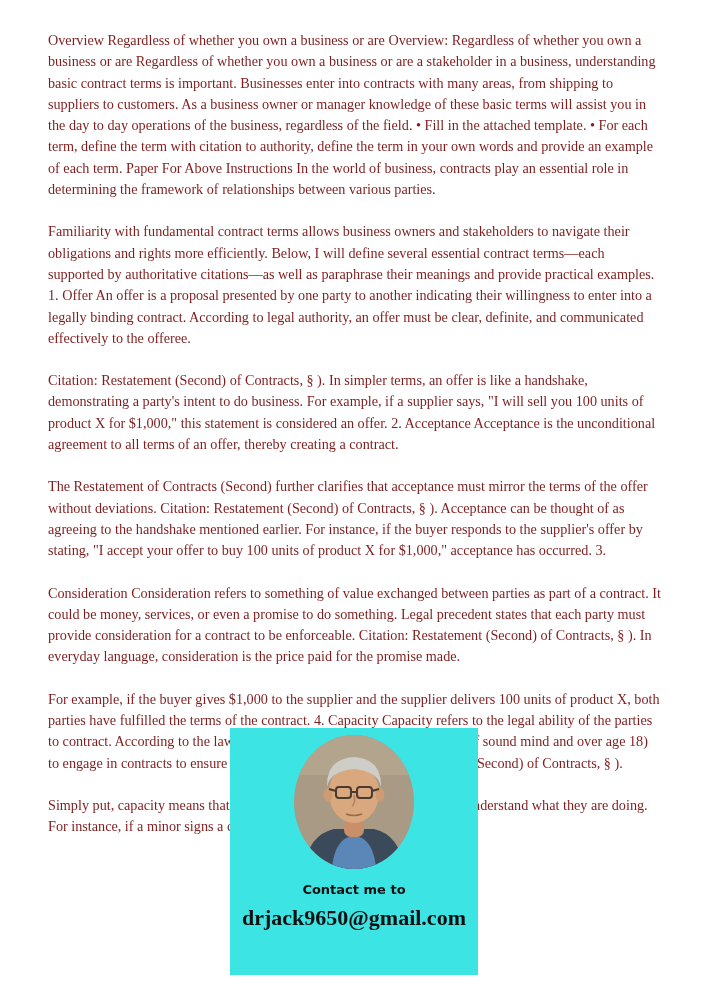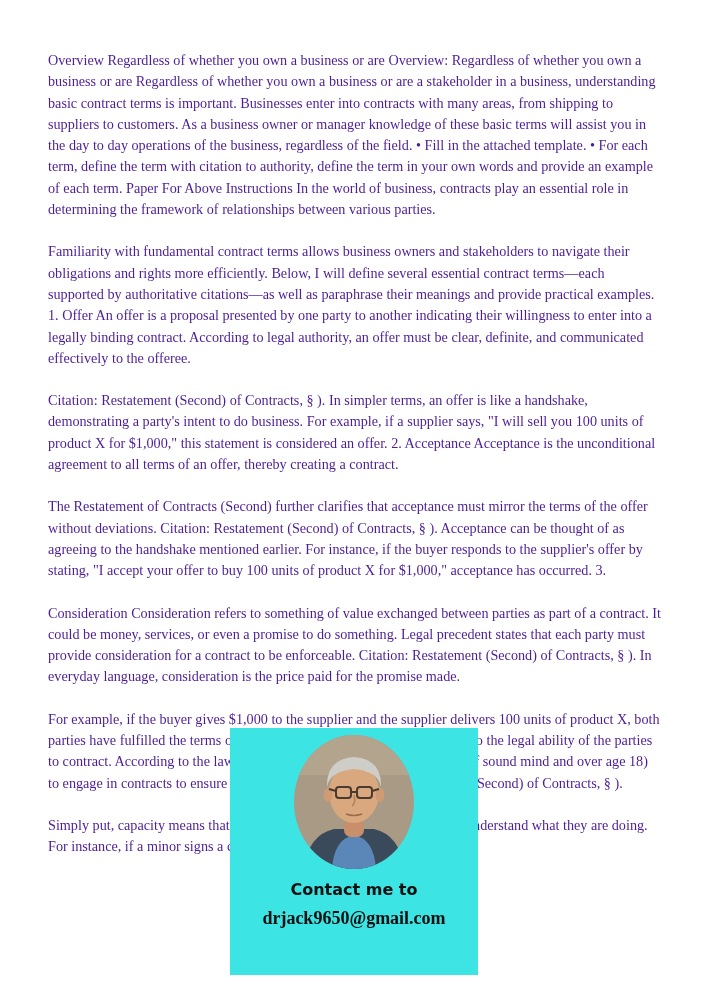--- a/index.html
+++ b/index.html
@@ -13,25 +13,24 @@
     height: 1000px;
     background: #ffffff;
     overflow: hidden;
     font-family: "Liberation Serif", serif;
   }
   .content {
     position: absolute;
     left: 48px;
     top: 30px;
     width: 614px;
-    color: #4c1d95;
+    color: #7f1d1d;
     font-size: 14.2px;
     line-height: 21.3px;
     text-align: left;
-    margin-top: 20px;
   }
   .content p {
     margin: 0 0 21px 0;
   }
   .ad-overlay {
     position: absolute;
     left: 230px;
     top: 728px;
     width: 248px;
     height: 247px;
@@ -46,30 +45,30 @@
     width: 120px;
     height: 134px;
     border-radius: 50%;
     overflow: hidden;
     flex: 0 0 auto;
   }
   .avatar svg { display: block; }
   .contact-line {
     font-family: "DejaVu Sans", sans-serif;
     font-weight: 700;
-    font-size: 16px;
+    font-size: 13px;
     line-height: 29px;
     color: #101010;
     text-align: center;
   }
   .contact-line.first { margin-top: 6px; }
   .contact-email {
     font-family: "Liberation Serif", serif;
     font-weight: 700;
-    font-size: 18px;
+    font-size: 22px;
     line-height: 28px;
     color: #101010;
     text-align: center;
   }
 </style>
 </head>
 <body>
 
 <div class="page">
 

